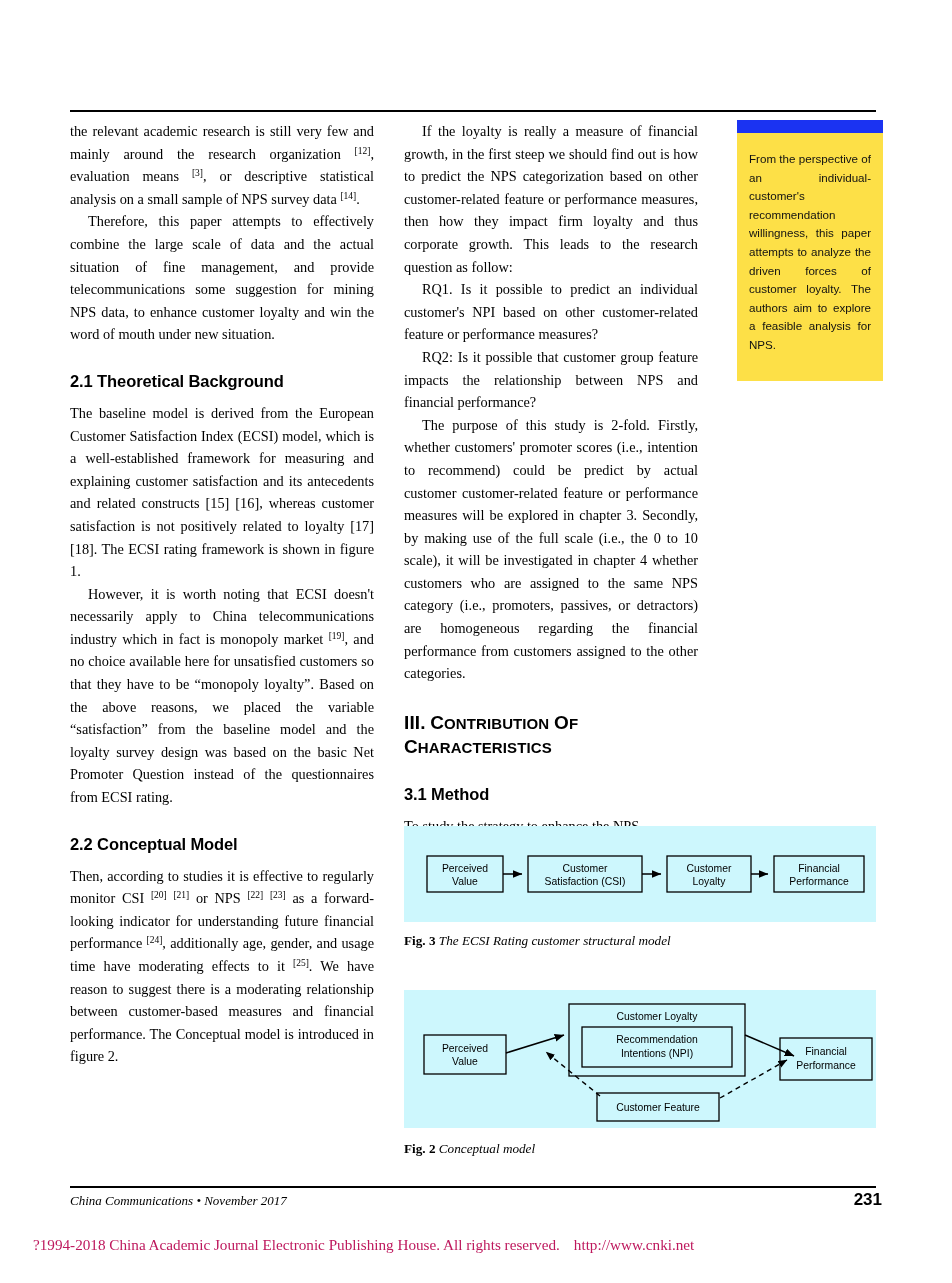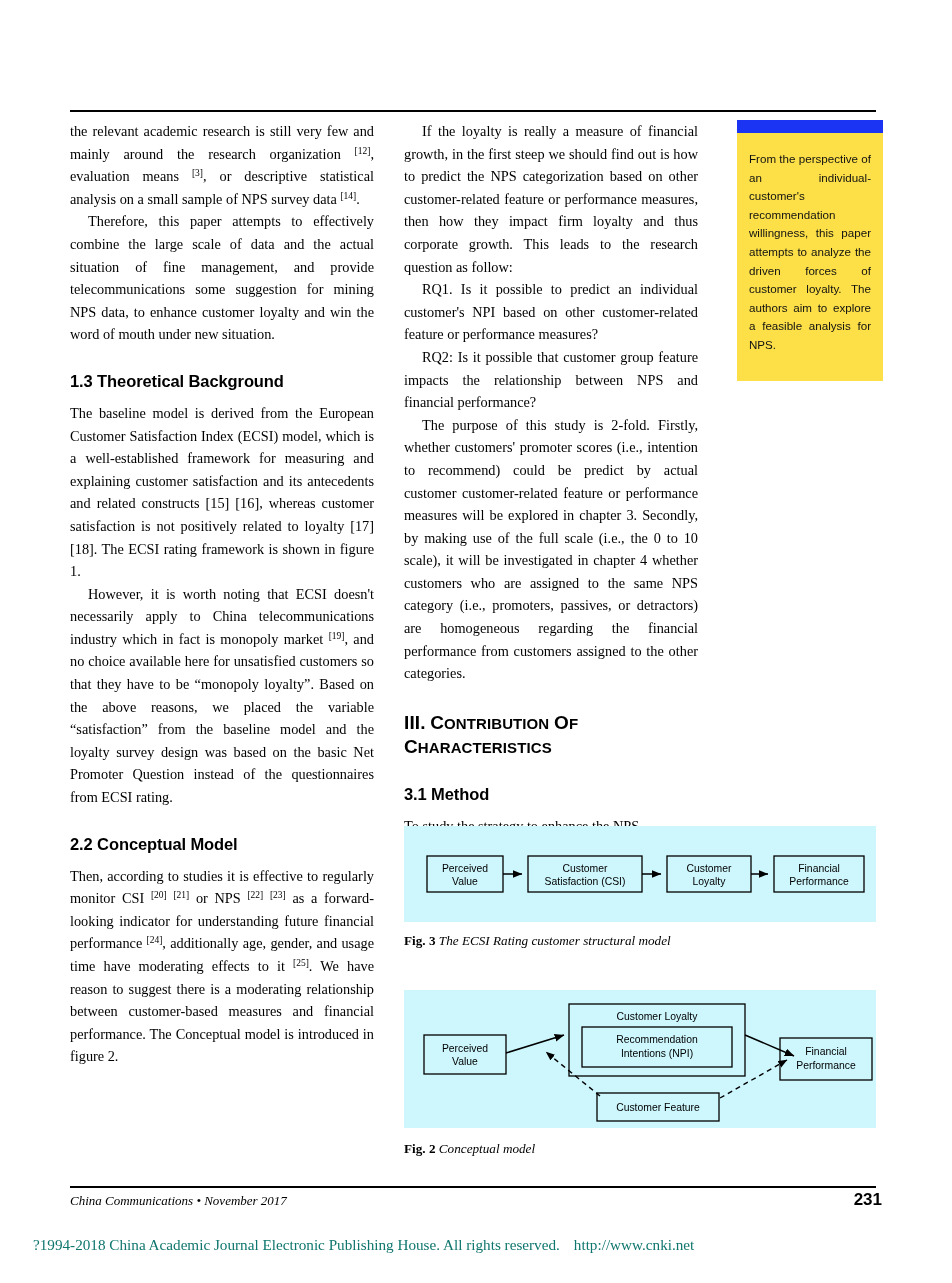--- a/index.html
+++ b/index.html
@@ -186,41 +186,41 @@
     font-family: "Liberation Sans", sans-serif;
     font-weight: bold;
     font-size: 17px;
   }
   .watermark {
     position: absolute;
     left: 33px;
     top: 1236px;
     width: 890px;
     font-size: 15.2px;
-    color: #0f766e;
+    color: #be185d;
     font-family: "Liberation Serif", serif;
     white-space: nowrap;
   }
   .watermark .gap { display: inline-block; width: 14px; }
 </style>
 </head>
 <body>
 
 <div class="page">
 
   <div class="top-rule"></div>
 
   <div class="col col-left">
 
     <p><span>the relevant academic research is still very few and mainly around the research organization </span><sup class="ref">[12]</sup><span>, evaluation means </span><sup class="ref">[3]</sup><span>, or descriptive statistical analysis on a small sample of NPS survey data </span><sup class="ref">[14]</sup><span>.</span></p>
 
     <p class="indent">Therefore, this paper attempts to effectively combine the large scale of data and the actual situation of fine management, and provide telecommunications some suggestion for mining NPS data, to enhance customer loyalty and win the word of mouth under new situation.</p>
 
 
-    <h3 class="sub">1.3 Theoretical Background</h3>
+    <h3 class="sub">2.1 Theoretical Background</h3>
 
     <p>The baseline model is derived from the European Customer Satisfaction Index (ECSI) model, which is a well-established framework for measuring and explaining customer satisfaction and its antecedents and related constructs [15] [16], whereas customer satisfaction is not positively related to loyalty [17] [18]. The ECSI rating framework is shown in figure 1.</p>
 
     <p class="indent"><span>However, it is worth noting that ECSI doesn't necessarily apply to China telecommunications industry which in fact is monopoly market </span><sup class="ref">[19]</sup><span>, and no choice available here for unsatisfied customers so that they have to be “monopoly loyalty”. Based on the above reasons, we placed the variable “satisfaction” from the baseline model and the loyalty survey design was based on the basic Net Promoter Question instead of the questionnaires from ECSI rating.</span></p>
 
     <h3 class="sub">2.2 Conceptual Model</h3>
 
     <p><span>Then, according to studies it is effective to regularly monitor CSI </span><sup class="ref">[20]</sup> <sup class="ref">[21]</sup><span> or NPS </span><sup class="ref">[22]</sup> <sup class="ref">[23]</sup><span> as a forward-looking indicator for understanding future financial performance </span><sup class="ref">[24]</sup><span>, additionally age, gender, and usage time have moderating effects to it </span><sup class="ref">[25]</sup><span>. We have reason to suggest there is a moderating relationship between customer-based measures and financial performance. The Conceptual model is introduced in figure 2.</span></p>
 
   </div>

